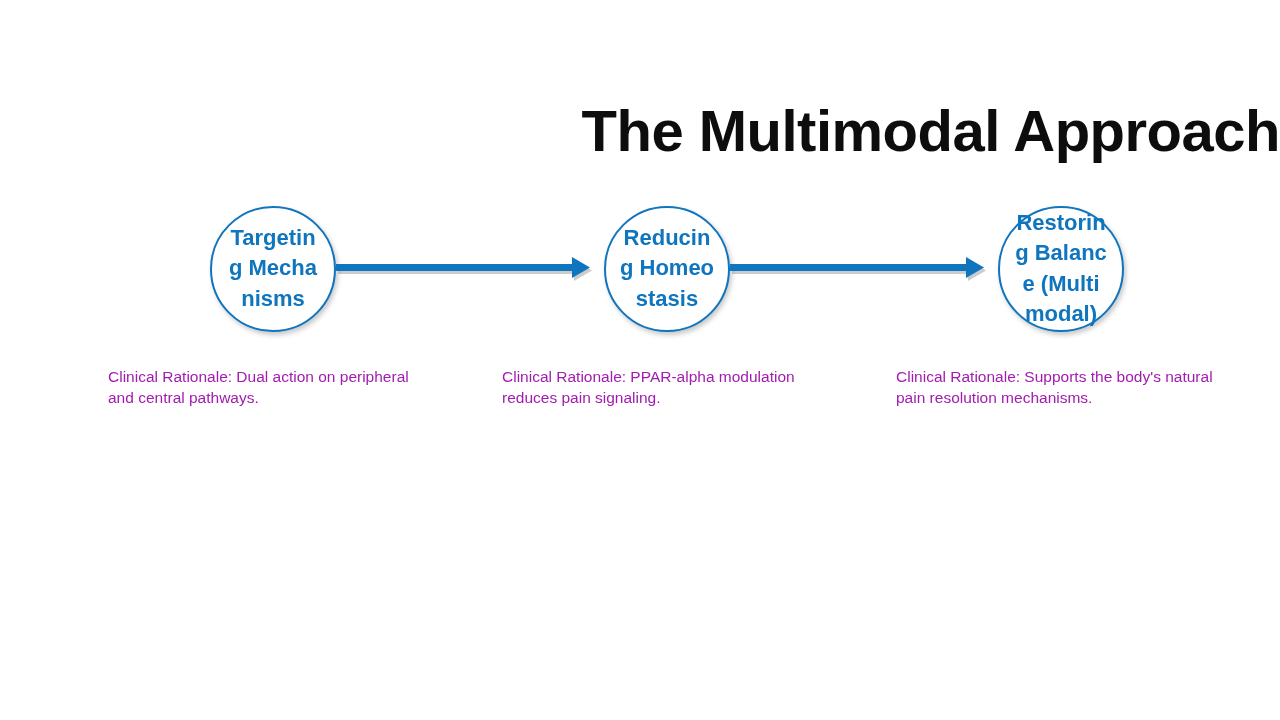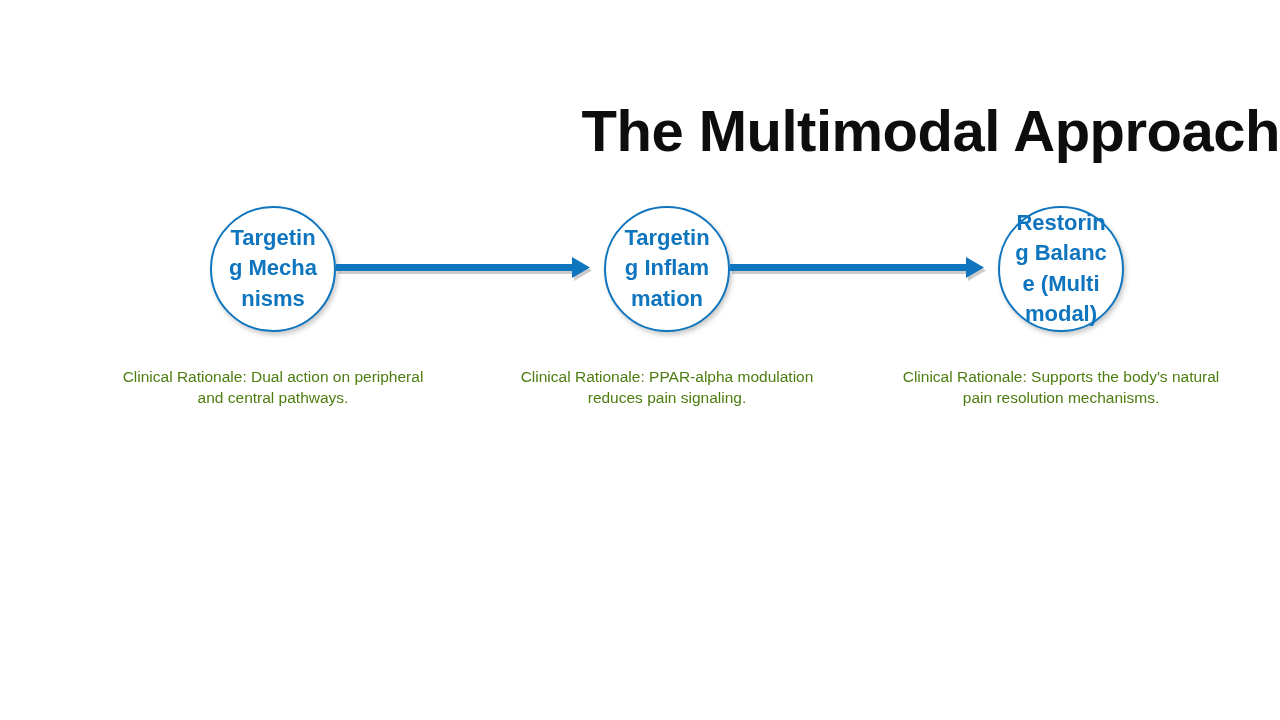--- a/index.html
+++ b/index.html
@@ -99,24 +99,24 @@
   }
   .arrow-1 { left: 308px; width: 262px; }
   .arrow-2 { left: 702px; width: 262px; }
   .arrow svg { display: block; }
 
   
   .caption {
     position: absolute;
     top: 366px;
     width: 330px;
-    text-align: center;
+    text-align: left;
     font-size: 15.5px;
     line-height: 1.38;
-    color: #4d7c0f;
+    color: #a21caf;
   }
   .caption-1 { left: 80px; }
   .caption-2 { left: 474px; }
   .caption-3 { left: 868px; }
 </style>
 </head>
 <body>
 
 <div id="slide">
 
@@ -135,21 +135,21 @@
           <path d="M0 9 L236 9 L236 2 L254 12.5 L236 23 L236 16 L0 16 Z" fill="rgba(0,0,0,0.20)"></path>
         </g>
         <g>
           <path d="M0 9 L236 9 L236 2 L254 12.5 L236 23 L236 16 L0 16 Z" fill="#0f75be"></path>
         </g>
       </svg>
     </div>
 
     <div class="node node-2">
       <div class="node-circle"></div>
-      <div class="node-label">Targeting Inflammation</div>
+      <div class="node-label">Reducing Homeostasis</div>
     </div>
 
     <div class="arrow arrow-2">
       <svg width="262" height="28" viewBox="0 0 262 28" xmlns="http://www.w3.org/2000/svg">
         <g transform="translate(2,3)">
           <path d="M0 9 L236 9 L236 2 L254 12.5 L236 23 L236 16 L0 16 Z" fill="rgba(0,0,0,0.20)"></path>
         </g>
         <g>
           <path d="M0 9 L236 9 L236 2 L254 12.5 L236 23 L236 16 L0 16 Z" fill="#0f75be"></path>
         </g>

